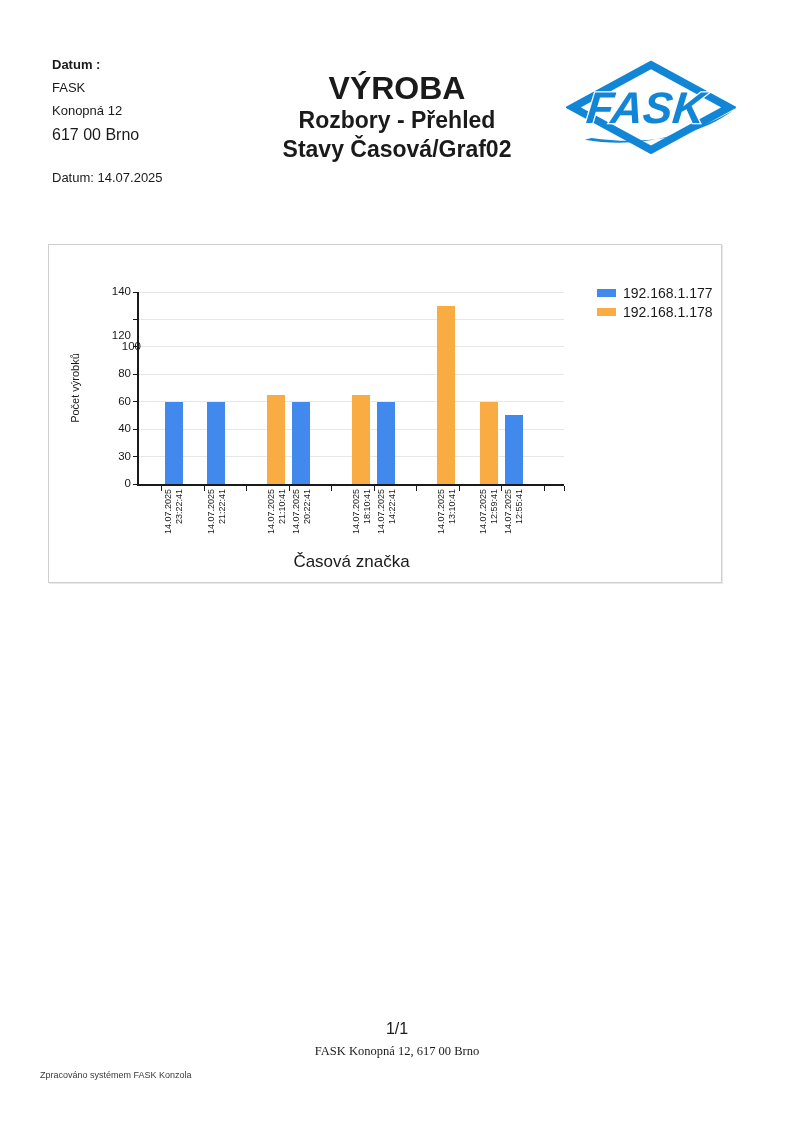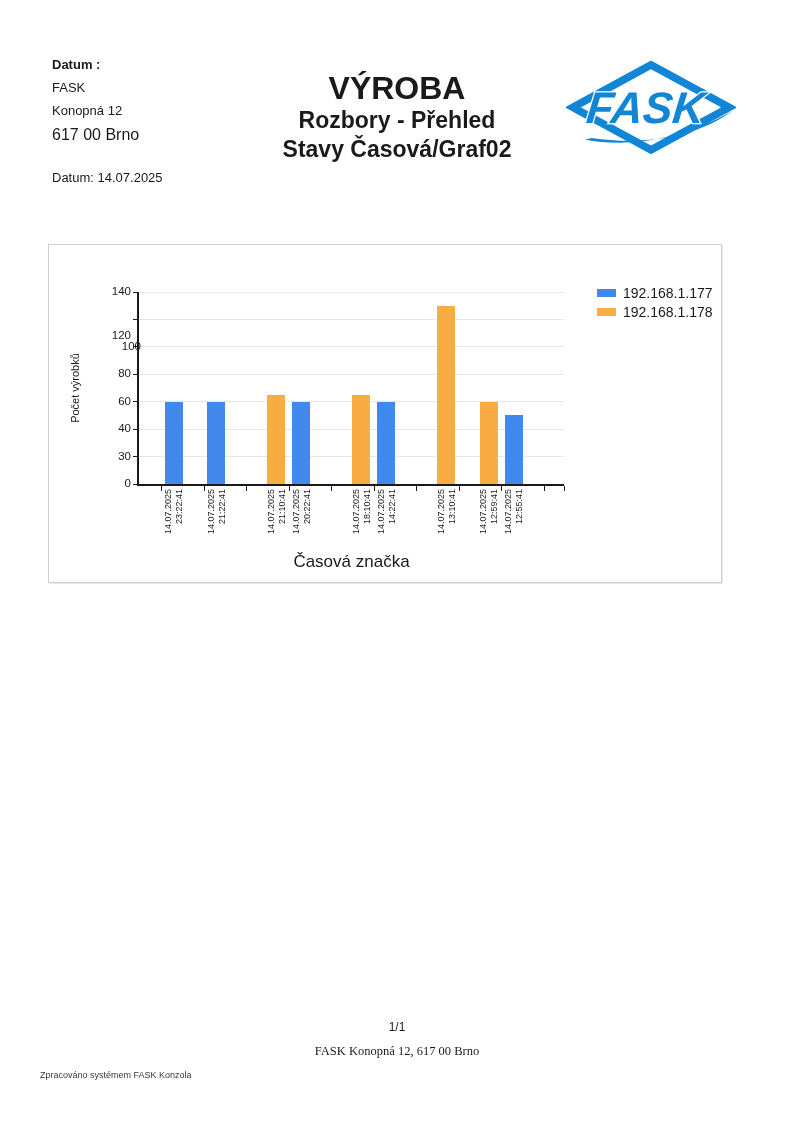--- a/index.html
+++ b/index.html
@@ -39,21 +39,21 @@
             transform:rotate(-90deg); transform-origin:top left; white-space:nowrap; }
   .yaxis-title { position:absolute; left:20px; top:239px; width:192px; text-align:center;
                  font-size:11px; transform:rotate(-90deg); transform-origin:top left; }
   .xaxis-title { position:absolute; left:90px; top:307px; width:425px; text-align:center; font-size:17px; }
   #legend { position:absolute; left:548px; top:40px; }
   .legend-row { display:flex; align-items:center; margin-bottom:3px; }
   .legend-swatch { width:19px; height:8px; margin-right:7px; flex:none; }
   .legend-label { font-size:14px; white-space:nowrap; }
 
   
-  .page-number { position:absolute; left:0; top:1020px; width:100%; text-align:center; font-size:12px; }
+  .page-number { position:absolute; left:0; top:1020px; width:100%; text-align:center; font-size:16px; }
   .footer-address { position:absolute; left:0; top:1044px; width:100%; text-align:center;
                     font-size:12.5px; font-family:"Liberation Serif", serif; }
   .generated-by { position:absolute; left:40px; top:1070px; font-size:9px; color:#3a3a3a; }
 </style>
 </head>
 <body>
 
 <div class="page">
 
   <div class="firm-block">

